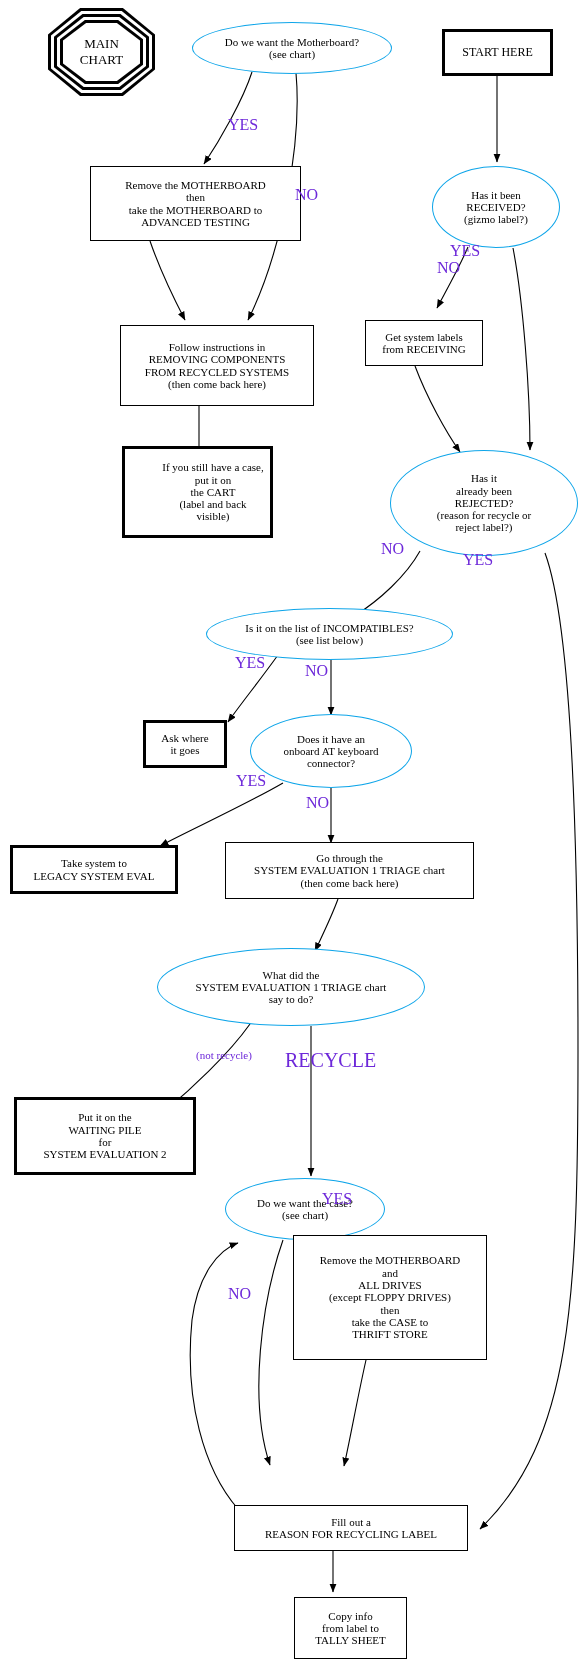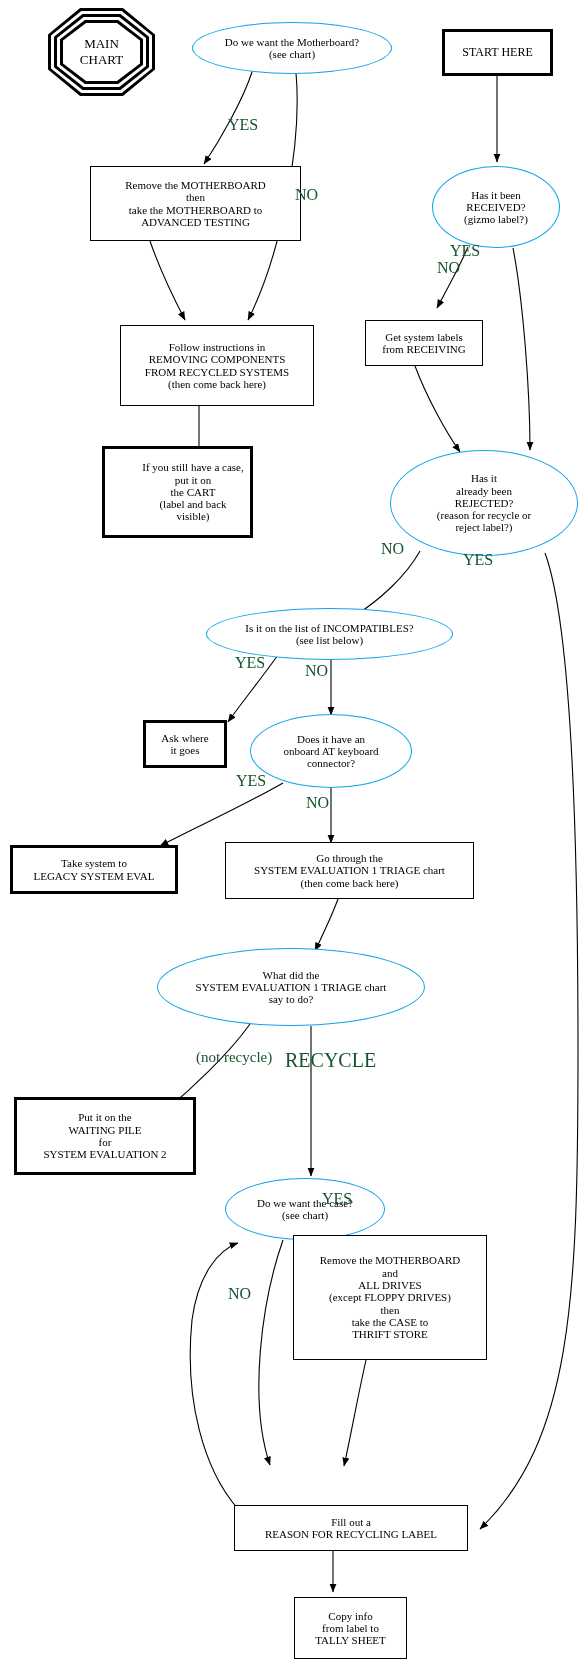--- a/index.html
+++ b/index.html
@@ -31,21 +31,21 @@
   }
   .oct-ring {
     position:absolute;
     background:#000;
     clip-path: polygon(30% 0%, 70% 0%, 100% 30%, 100% 70%, 70% 100%, 30% 100%, 0% 70%, 0% 30%);
   }
   .oct-white { background:#ffffff; }
   .oct-label { position:relative; z-index:5; font-size:13px; line-height:1.25; }
   .elabel {
     position:absolute;
-    color:#14532d;
+    color:#6d28d9;
     font-family:"Liberation Serif", serif;
     white-space:nowrap;
     text-align:center;
   }
   .t12 { font-size:12px; }
   .t11 { font-size:11px; }
 </style>
 </head>
 <body>
 
@@ -134,21 +134,21 @@
 (gizmo label?)</div>
 
   <div class="node box t11" style="left:102px; top:325px; width:194px; height:81px;">Follow instructions in
 REMOVING COMPONENTS
 FROM RECYCLED SYSTEMS
 (then come back here)</div>
 
   <div class="node box t11" style="left:347px; top:320px; width:118px; height:46px;">Get system labels
 from RECEIVING</div>
 
-  <div class="node box-bold t11" style="left:102px; top:446px; width:151px; height:92px;padding-left:31px;">If you still have a case,
+  <div class="node box-bold t11" style="left:122px; top:446px; width:151px; height:92px;padding-left:31px;">If you still have a case,
 put it on
 the CART
 (label and back
 visible)</div>
 
   <div class="node ellipse t11" style="left:390px; top:450px; width:188px; height:106px;">Has it
 already been
 REJECTED?
 (reason for recycle or
 reject label?)</div>
@@ -200,18 +200,18 @@
   <span class="elabel t15" style="left:228px; top:116px; font-size:16px;">YES</span>
   <span class="elabel" style="left:295px; top:186px; font-size:16px;">NO</span>
   <span class="elabel" style="left:450px; top:242px; font-size:16px;">YES</span>
   <span class="elabel" style="left:437px; top:259px; font-size:16px;">NO</span>
   <span class="elabel" style="left:381px; top:540px; font-size:16px;">NO</span>
   <span class="elabel" style="left:463px; top:551px; font-size:16px;">YES</span>
   <span class="elabel" style="left:235px; top:654px; font-size:16px;">YES</span>
   <span class="elabel" style="left:305px; top:662px; font-size:16px;">NO</span>
   <span class="elabel" style="left:236px; top:772px; font-size:16px;">YES</span>
   <span class="elabel" style="left:306px; top:794px; font-size:16px;">NO</span>
-  <span class="elabel" style="left:196px; top:1049px; font-size:15px;">(not recycle)</span>
+  <span class="elabel" style="left:196px; top:1049px; font-size:11px;">(not recycle)</span>
   <span class="elabel" style="left:285px; top:1049px; font-size:20px;">RECYCLE</span>
   <span class="elabel" style="left:322px; top:1190px; font-size:16px;">YES</span>
   <span class="elabel" style="left:228px; top:1285px; font-size:16px;">NO</span>
 
 </div>
 
 </body></html>

